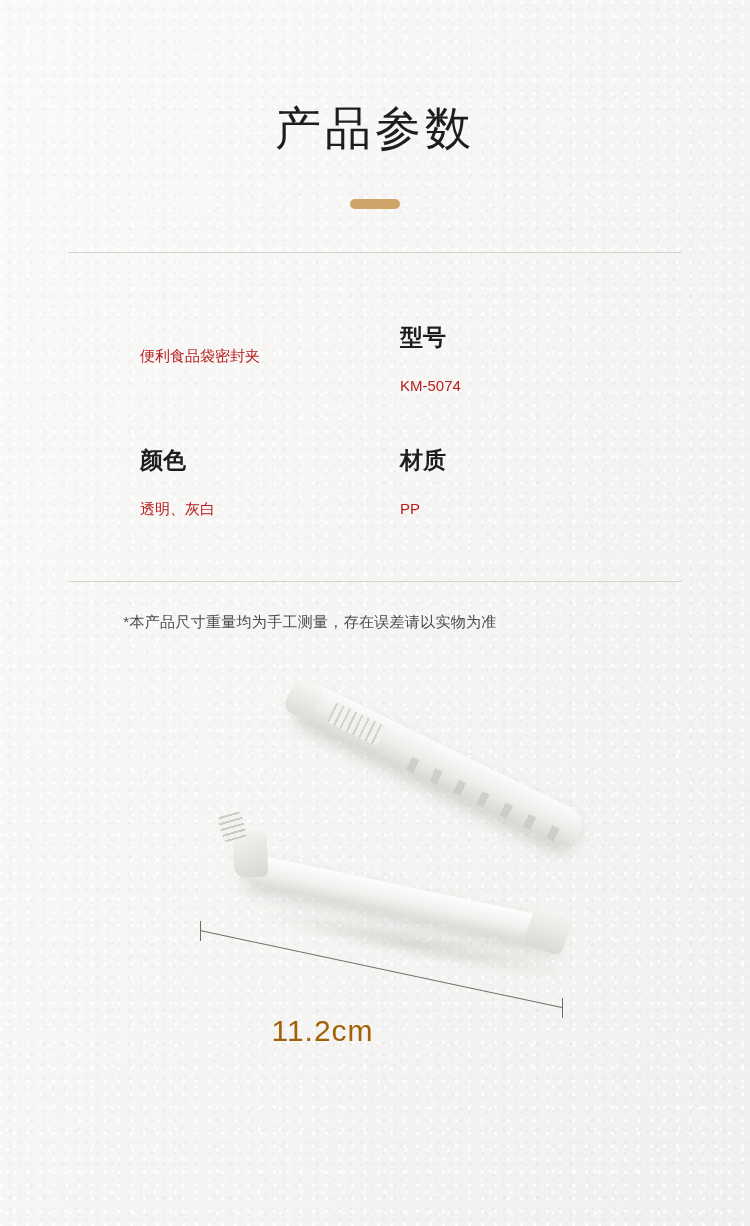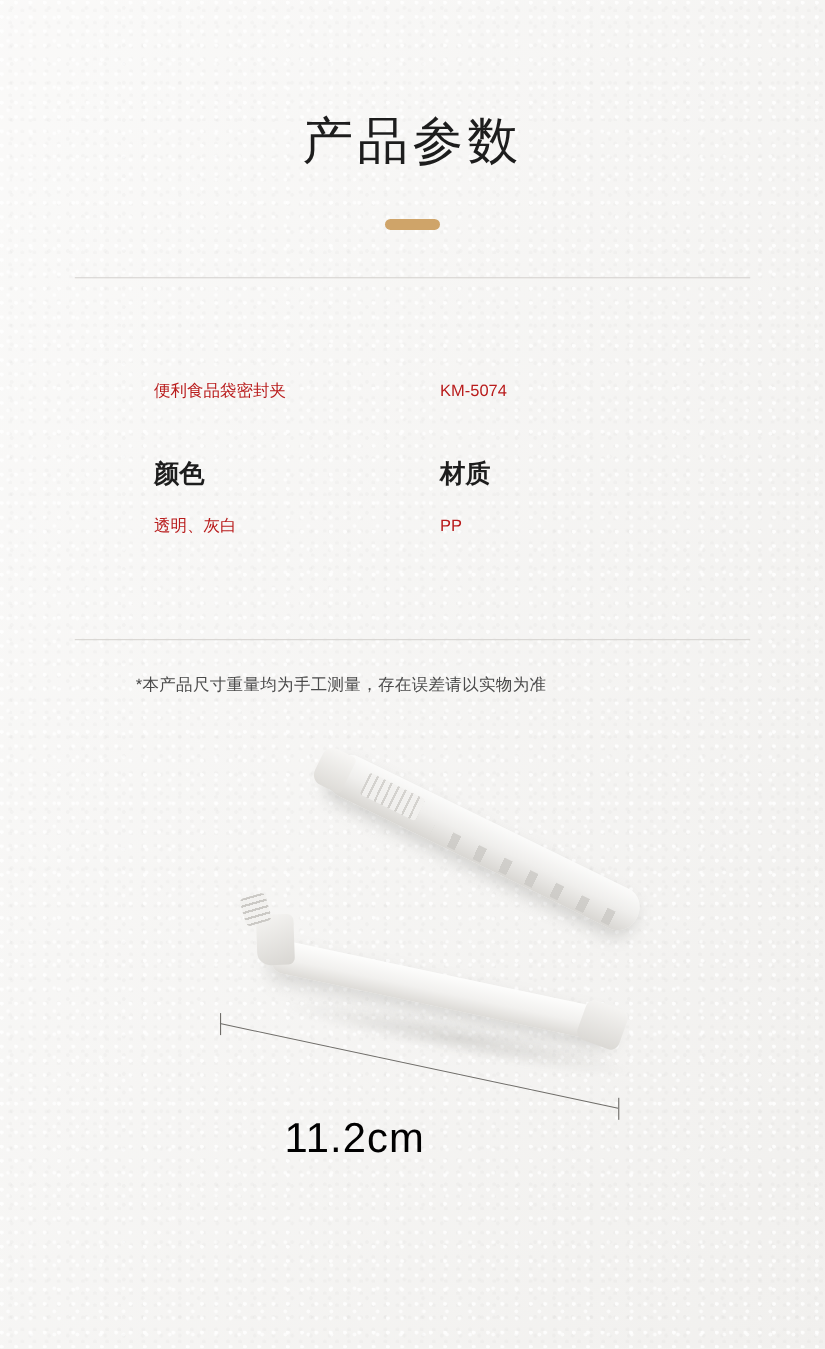--- a/index.html
+++ b/index.html
@@ -235,41 +235,42 @@
     background: #6e6c68;
   }
   .cap-left { left: 0; top: -9px; }
   .cap-right { left: 362px; top: 68px; }
   .measure-label {
     position: absolute;
     top: 1014px;
     left: 0;
     width: 645px;
     text-align: center;
-    font-size: 38px;
-    color: #000000;
+    font-size: 30px;
+    color: #a16207;
     letter-spacing: 1px;
   }
 </style>
 </head>
 <body>
 
 <div class="page"></div>
 
 <div class="title">产品参数</div>
 <div class="title-rule"></div>
 
 <div class="divider-top"></div>
 
 <div class="spec-table">
   <div class="spec-row">
     <div class="spec-cell">
       <div class="spec-value">便利食品袋密封夹</div>
     </div>
     <div class="spec-cell">
+      <div class="spec-label">型号</div>
       <div class="spec-value">KM-5074</div>
     </div>
   </div>
   <div class="spec-row">
     <div class="spec-cell">
       <div class="spec-label">颜色</div>
       <div class="spec-value">透明、灰白</div>
     </div>
     <div class="spec-cell">
       <div class="spec-label">材质</div>

